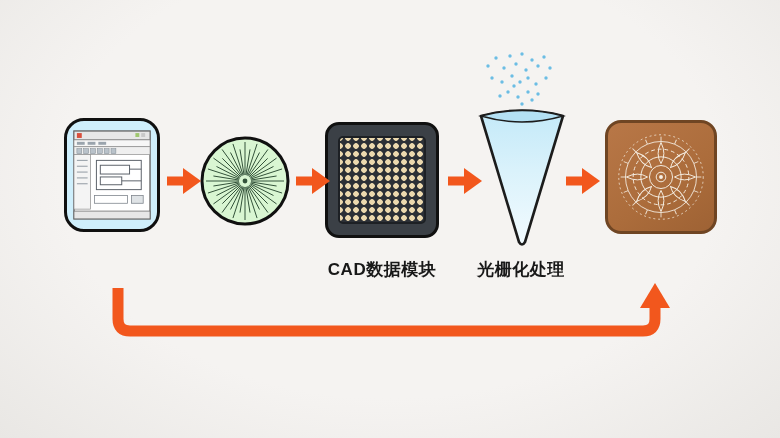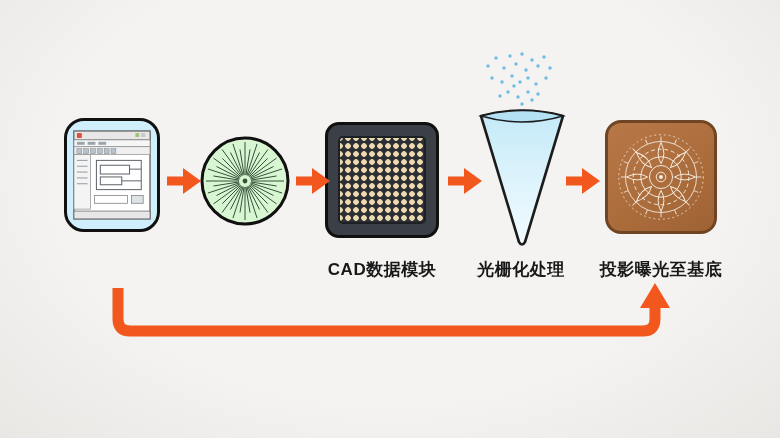--- a/index.html
+++ b/index.html
@@ -266,20 +266,19 @@
   </div>
   <div class="harrow" style="left:566px;top:168px">
     <svg width="34" height="26" viewBox="0 0 34 26">
         <rect x="0" y="8.5" width="17" height="9" fill="#f2571d"></rect>
         <polygon points="16,0 34,13 16,26" fill="#f2571d"></polygon>
       </svg>
   </div>
 
   <div class="step-label" style="left:312px;top:258px;width:140px">CAD数据模块</div>
   <div class="step-label" style="left:455px;top:258px;width:132px">光栅化处理</div>
-  <div class="step-label" style="left:590px;top:258px;width:142px">投影曝光至基底</div>
 
   <svg id="feedback-loop" width="780" height="438" viewBox="0 0 780 438">
     <path d="M118,288 L118,319 Q118,331 130,331 L643,331 Q655,331 655,319 L655,306" fill="none" stroke="#f2571d" stroke-width="11" stroke-linejoin="round" stroke-linecap="butt"></path>
     <polygon points="640,308 670,308 655,283" fill="#f2571d"></polygon>
   </svg>
 
 </div>
 
 </body></html>

